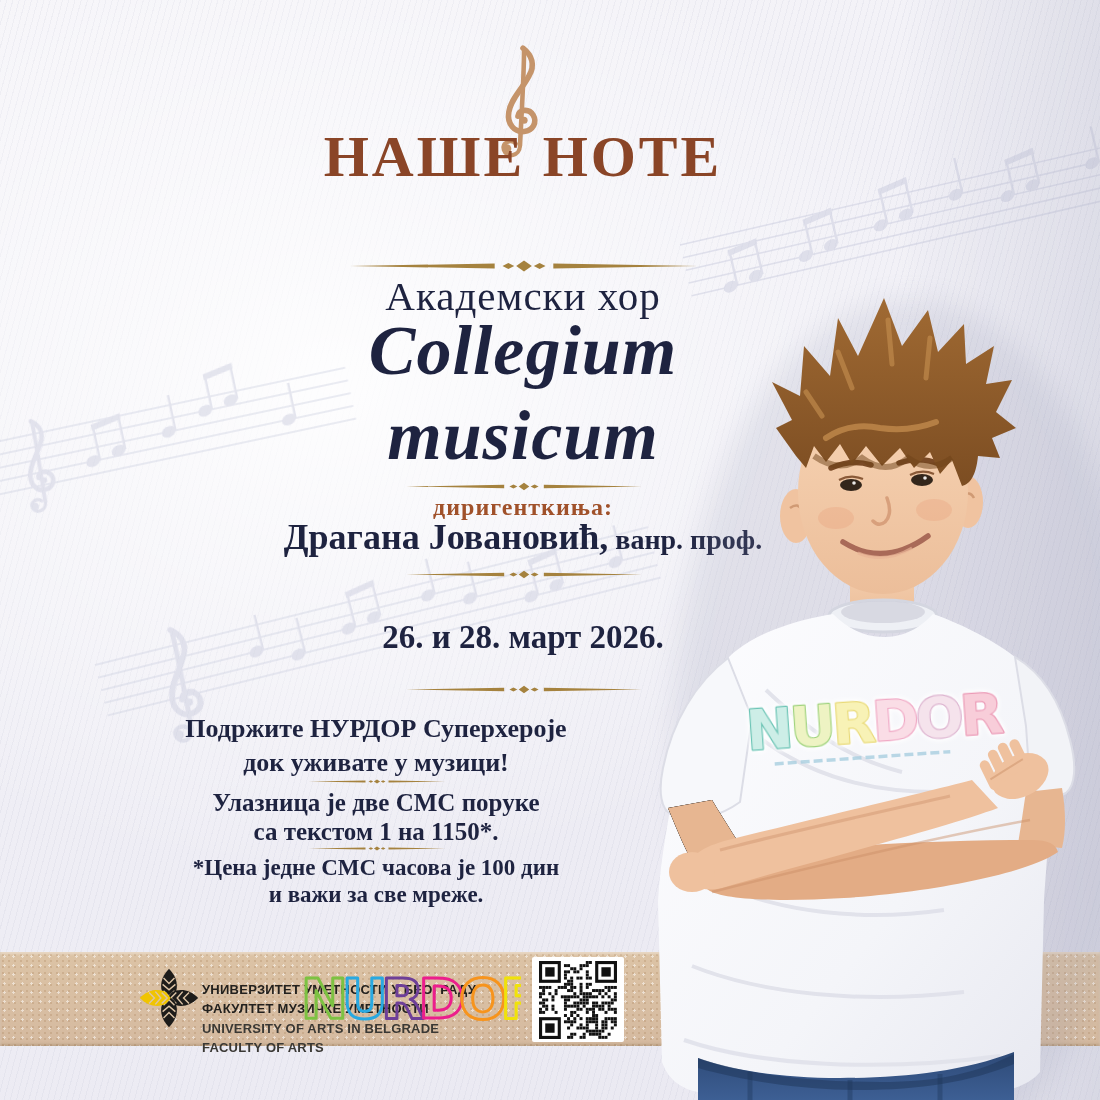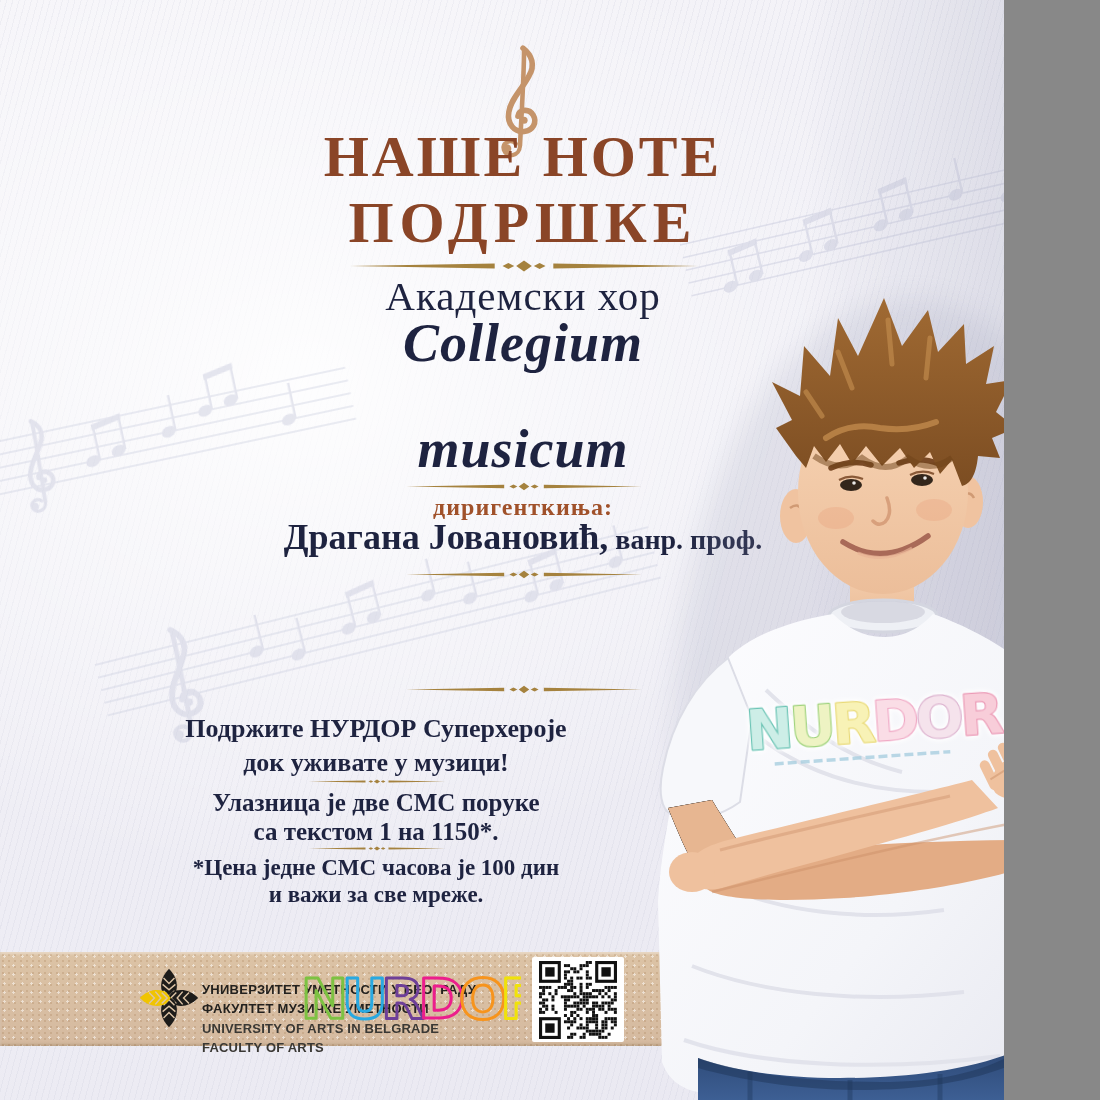--- a/index.html
+++ b/index.html
@@ -1,36 +1,36 @@
 <!DOCTYPE html>
 <html><head>
 <meta charset="utf-8">
 <style>
   html,body{margin:0;padding:0;background:#888;}
   .poster{
-    position:relative; width:1004px; height:1100px; overflow:hidden;
+    position:relative; width:1100px; height:1100px; overflow:hidden;
     background:
       radial-gradient(ellipse 900px 700px at 30% 35%, rgba(255,255,255,.9), rgba(255,255,255,0) 70%),
       repeating-linear-gradient(105deg, rgba(198,200,216,.20) 0px, rgba(198,200,216,.20) 1px, rgba(255,255,255,0) 1px, rgba(255,255,255,0) 6px),
       linear-gradient(160deg,#f6f5f9 0%, #efeef5 55%, #e9e8f1 100%);
     font-family:"Liberation Serif", serif;
   }
   .layer{position:absolute;left:0;top:0;}
   .bg-music{z-index:1;color:#c6c8dc;opacity:.55;}
   .wall-shade{z-index:2;right:0;left:auto;width:200px;height:100%;
     background:linear-gradient(to right, rgba(168,171,192,0) 0%, rgba(168,171,192,.26) 100%);}
   .txt{position:absolute;z-index:3;text-align:center;line-height:1;}
   .hcol{left:173px;width:700px;}
   .scol{left:176px;width:400px;}
   .clef-top{position:absolute;z-index:3;left:488px;top:42px;color:#c5946a;}
   .title{font-size:58px;font-weight:700;letter-spacing:3px;color:#8a4527;}
   .title2{letter-spacing:6px;}
   .divider{position:absolute;z-index:3;color:#a5823e;}
   .subtitle{font-size:41px;font-weight:500;color:#1e2340;letter-spacing:1px;}
-  .choir{font-size:54px;font-style:italic;font-weight:600;color:#1e2340;letter-spacing:1px;}
+  .choir{font-size:70px;font-style:italic;font-weight:600;color:#1e2340;letter-spacing:1px;}
   .cond-label{font-size:24px;font-weight:700;color:#a0512a;letter-spacing:1px;}
   .cond-name{font-size:36px;font-weight:700;color:#1e2340;}
   .cond-title{font-size:28px;font-weight:700;color:#1e2340;}
   .venue{font-size:33px;font-weight:700;color:#1e2340;}
   .support{font-size:26px;font-weight:700;color:#1e2340;}
   .ticket{font-size:25px;font-weight:600;color:#1e2340;}
   .ticket b{font-weight:800;}
   .fine{font-size:23px;font-weight:600;color:#1e2340;}
   .fine b{font-weight:800;}
   .footer-bar{position:absolute;z-index:5;left:0;top:952px;width:1100px;height:94px;
@@ -131,43 +131,43 @@
     </g>
   </svg>
 
   <div class="layer wall-shade"></div>
 
   <svg class="clef-top" width="66" height="120" viewBox="0 0 60 118">
     <use href="#clef"></use>
   </svg>
 
   <div class="txt hcol title" style="top:128px">НАШЕ НОТЕ</div>
-  <div class="txt hcol title title2" style="top:194px">ПОДРШКЕ</div>
 
   <svg class="divider" style="left:348px;top:258px" width="352" height="16" viewBox="0 0 360 16">
       <use href="#orn-divider"></use>
     </svg>
 
   <div class="txt hcol subtitle" style="top:276px">Академски хор</div>
   <div class="txt hcol choir" style="top:316px">Collegium</div>
-  <div class="txt hcol choir" style="top:422px">musicum</div>
+  <div class="txt hcol choir" style="top:401px">musicum</div>
 
   <svg class="divider" style="left:405px;top:481px" width="238" height="11" viewBox="0 0 360 16">
       <use href="#orn-divider"></use>
     </svg>
 
   <div class="txt hcol cond-label" style="top:495px">диригенткиња:</div>
   <div class="txt hcol" style="top:519px">
     <span class="cond-name">Драгана Јовановић,</span><span class="cond-title">&nbsp;ванр. проф.</span>
   </div>
 
   <svg class="divider" style="left:405px;top:569px" width="238" height="11" viewBox="0 0 360 16">
       <use href="#orn-divider"></use>
     </svg>
 
+  <div class="txt hcol venue" style="top:621px">26. и 28. март 2026.</div>
 
   <svg class="divider" style="left:405px;top:684px" width="238" height="11" viewBox="0 0 360 16">
       <use href="#orn-divider"></use>
     </svg>
 
   <div class="txt scol support" style="top:750px">док уживате у музици!</div>
   <div class="txt scol support" style="top:716px">Подржите НУРДОР Суперхероје</div>
 
   <svg class="divider" style="left:308px;top:778px" width="138" height="7" viewBox="0 0 360 16">
       <use href="#orn-divider"></use>

